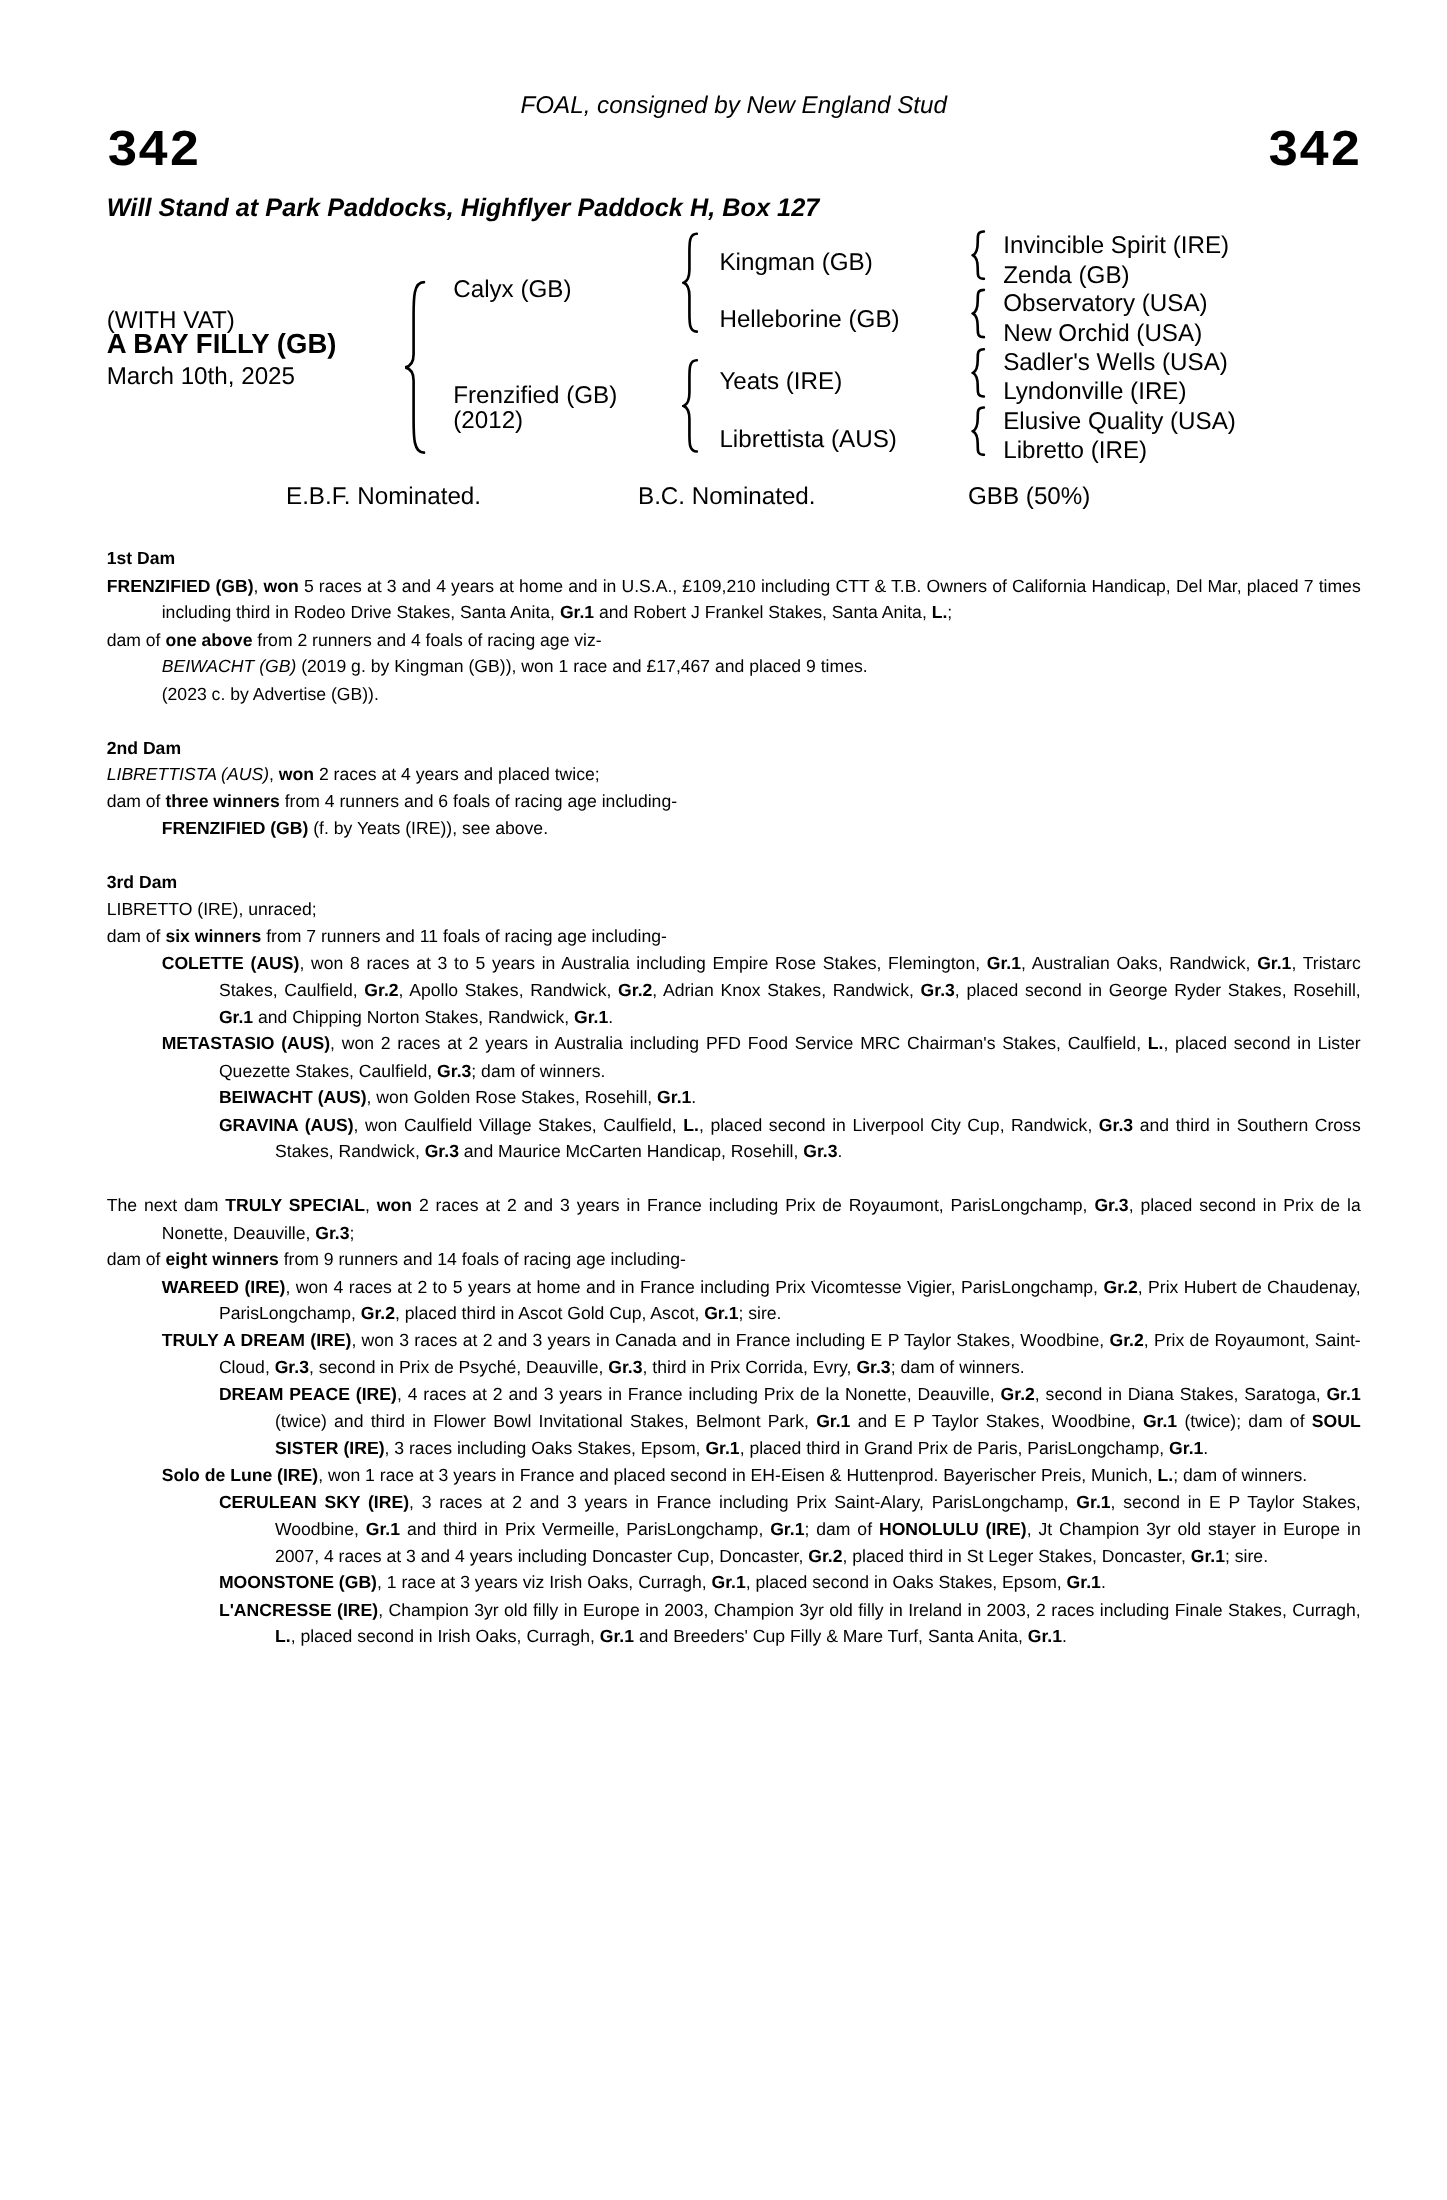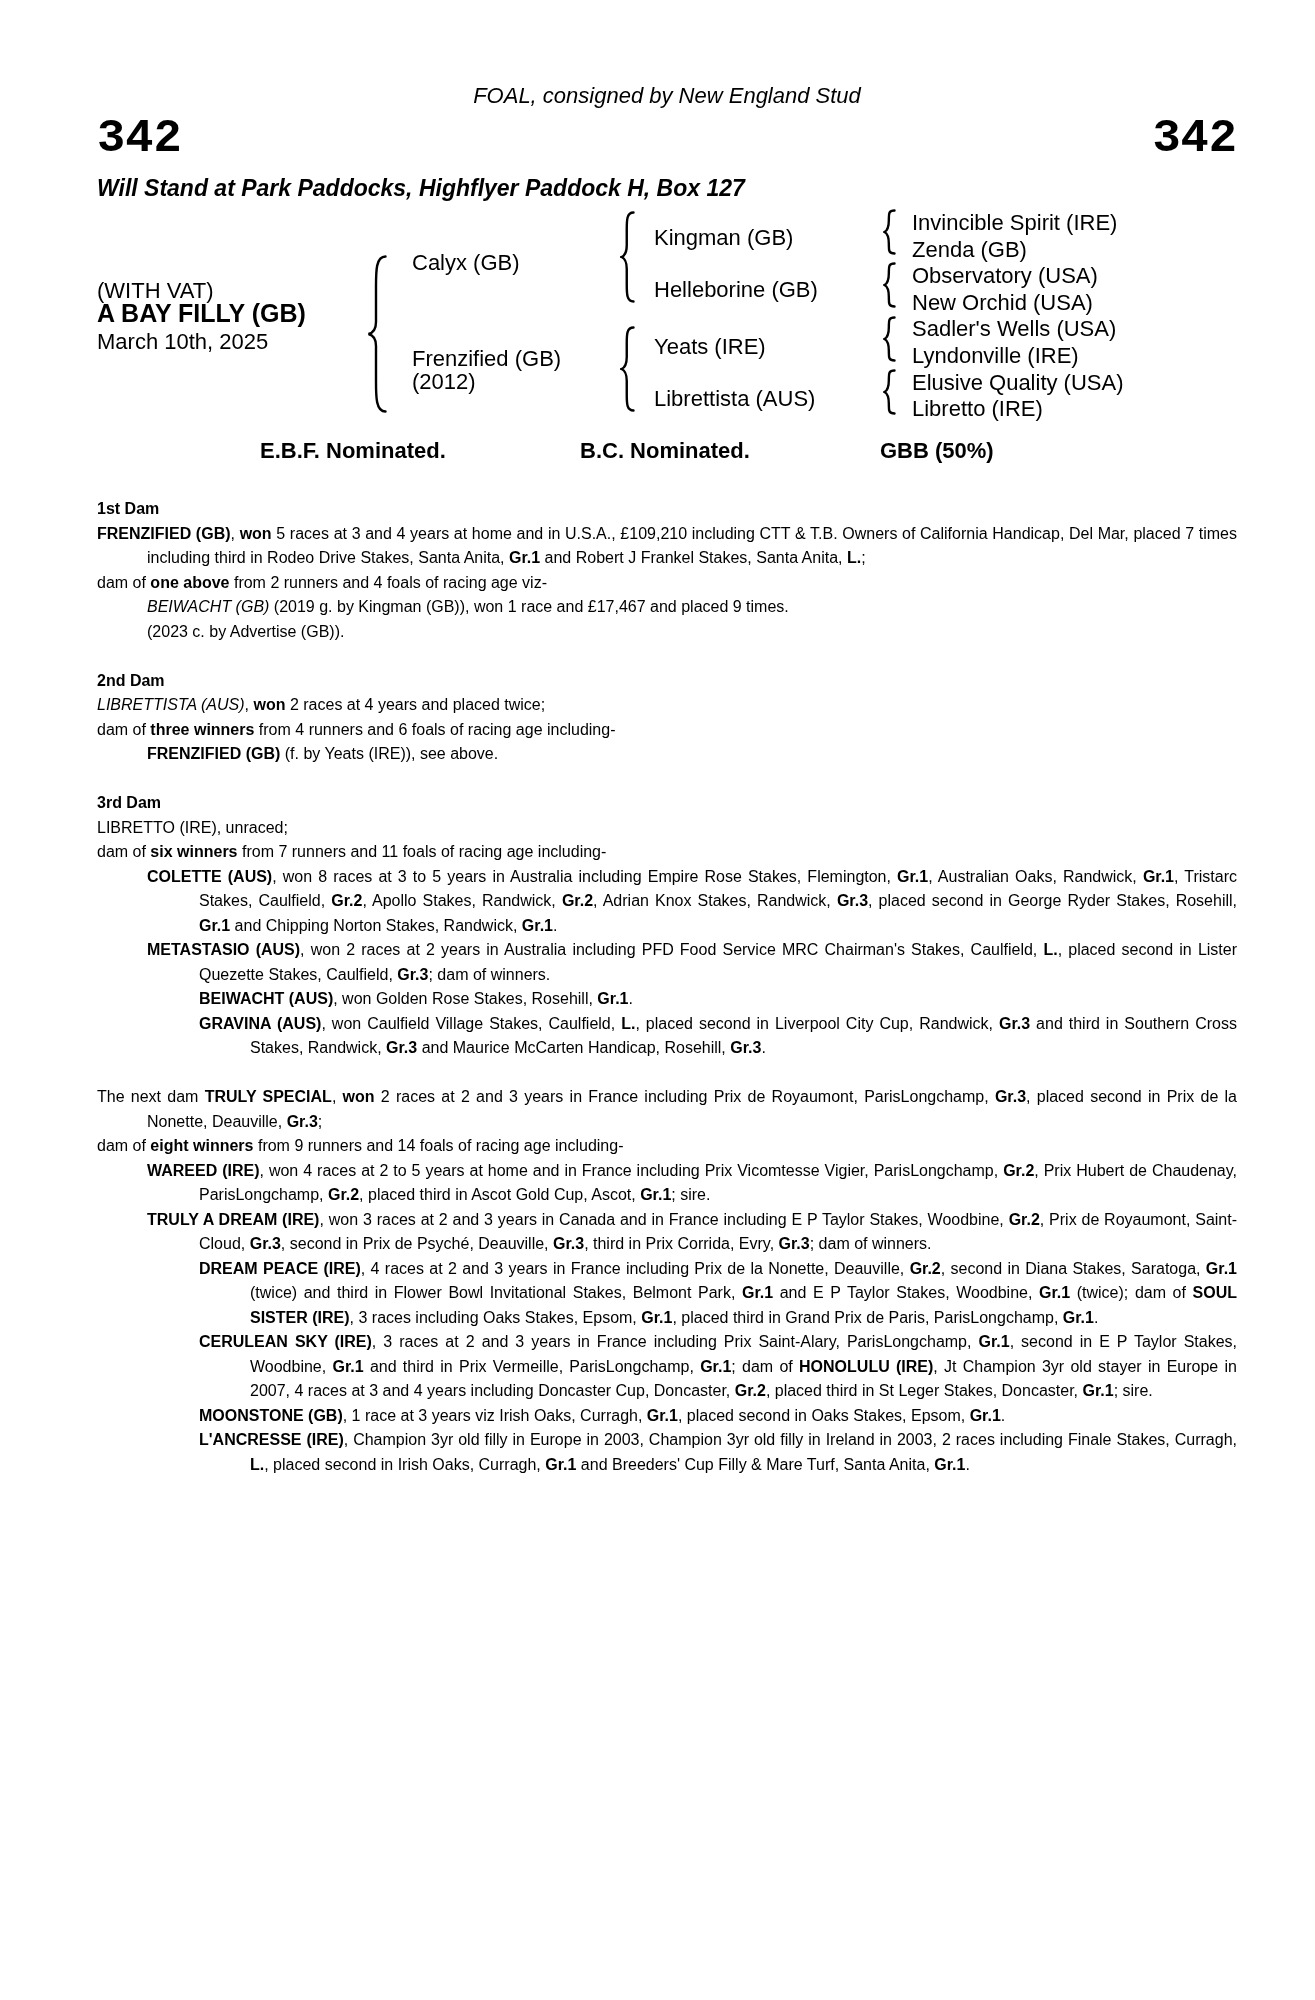--- a/index.html
+++ b/index.html
@@ -10,21 +10,21 @@
     overflow:hidden;
   }
   .page{padding:0 78px 0 97px;}
   .consignor{margin-top:83px;text-align:center;font-style:italic;font-size:22px;line-height:26px;}
   .lot-row{display:flex;justify-content:space-between;align-items:flex-start;margin-top:6px;
     font-size:47px;font-weight:bold;line-height:47px;font-family:Liberation Mono, monospace;}
   .stand{margin-top:13px;font-size:23px;font-weight:bold;line-height:26px;font-style:italic;}
   .pedigree{position:relative;height:272px;margin-top:4px;font-size:22px;}
   .ped-name{position:absolute;white-space:nowrap;line-height:25px;}
   .foal-desc{font-weight:bold;font-size:25px;}
-  .nomination{position:absolute;font-weight:bold;white-space:nowrap;text-align:center;}
+  .nomination{position:absolute;font-weight:normal;white-space:nowrap;text-align:center;}
   .brace{position:absolute;}
   .catalogue-text{margin-top:20px;font-size:16px;line-height:24.5px;}
   .section{margin-top:0;}
   .section + .section{margin-top:24.5px;}
   .dam-heading{font-weight:bold;}
   .para{margin:0;text-align:justify;}
   .seg-b{font-weight:bold;}
   .seg-i{font-style:italic;}
 </style>
 </head>
@@ -110,19 +110,20 @@
         <p class="para" style="margin-left: 102px; text-indent: -52px;"><span class="seg-b">METASTASIO (AUS)</span><span class="seg-r">, won 2 races at 2 years in Australia including PFD Food Service MRC Chairman's Stakes, Caulfield, </span><span class="seg-b">L.</span><span class="seg-r">, placed second in Lister Quezette Stakes, Caulfield, </span><span class="seg-b">Gr.3</span><span class="seg-r">; dam of winners.</span></p>
         <p class="para" style="margin-left: 153px; text-indent: -51px;"><span class="seg-b">BEIWACHT (AUS)</span><span class="seg-r">, won Golden Rose Stakes, Rosehill, </span><span class="seg-b">Gr.1</span><span class="seg-r">.</span></p>
         <p class="para" style="margin-left: 153px; text-indent: -51px;"><span class="seg-b">GRAVINA (AUS)</span><span class="seg-r">, won Caulfield Village Stakes, Caulfield, </span><span class="seg-b">L.</span><span class="seg-r">, placed second in Liverpool City Cup, Randwick, </span><span class="seg-b">Gr.3</span><span class="seg-r"> and third in Southern Cross Stakes, Randwick, </span><span class="seg-b">Gr.3</span><span class="seg-r"> and Maurice McCarten Handicap, Rosehill, </span><span class="seg-b">Gr.3</span><span class="seg-r">.</span></p>
       </div>
       <div class="section">
         <p class="para" style="margin-left: 50px; text-indent: -50px;"><span class="seg-r">The next dam </span><span class="seg-b">TRULY SPECIAL</span><span class="seg-r">, </span><span class="seg-b">won</span><span class="seg-r"> 2 races at 2 and 3 years in France including Prix de Royaumont, ParisLongchamp, </span><span class="seg-b">Gr.3</span><span class="seg-r">, placed second in Prix de la Nonette, Deauville, </span><span class="seg-b">Gr.3</span><span class="seg-r">;</span></p>
         <p class="para" style="margin-left: 50px; text-indent: -50px;"><span class="seg-r">dam of </span><span class="seg-b">eight winners</span><span class="seg-r"> from 9 runners and 14 foals of racing age including-</span></p>
         <p class="para" style="margin-left: 102px; text-indent: -52px;"><span class="seg-b">WAREED (IRE)</span><span class="seg-r">, won 4 races at 2 to 5 years at home and in France including Prix Vicomtesse Vigier, ParisLongchamp, </span><span class="seg-b">Gr.2</span><span class="seg-r">, Prix Hubert de Chaudenay, ParisLongchamp, </span><span class="seg-b">Gr.2</span><span class="seg-r">, placed third in Ascot Gold Cup, Ascot, </span><span class="seg-b">Gr.1</span><span class="seg-r">; sire.</span></p>
         <p class="para" style="margin-left: 102px; text-indent: -52px;"><span class="seg-b">TRULY A DREAM (IRE)</span><span class="seg-r">, won 3 races at 2 and 3 years in Canada and in France including E P Taylor Stakes, Woodbine, </span><span class="seg-b">Gr.2</span><span class="seg-r">, Prix de Royaumont, Saint-Cloud, </span><span class="seg-b">Gr.3</span><span class="seg-r">, second in Prix de Psyché, Deauville, </span><span class="seg-b">Gr.3</span><span class="seg-r">, third in Prix Corrida, Evry, </span><span class="seg-b">Gr.3</span><span class="seg-r">; dam of winners.</span></p>
         <p class="para" style="margin-left: 153px; text-indent: -51px;"><span class="seg-b">DREAM PEACE (IRE)</span><span class="seg-r">, 4 races at 2 and 3 years in France including Prix de la Nonette, Deauville, </span><span class="seg-b">Gr.2</span><span class="seg-r">, second in Diana Stakes, Saratoga, </span><span class="seg-b">Gr.1</span><span class="seg-r"> (twice) and third in Flower Bowl Invitational Stakes, Belmont Park, </span><span class="seg-b">Gr.1</span><span class="seg-r"> and E P Taylor Stakes, Woodbine, </span><span class="seg-b">Gr.1</span><span class="seg-r"> (twice); dam of </span><span class="seg-b">SOUL SISTER (IRE)</span><span class="seg-r">, 3 races including Oaks Stakes, Epsom, </span><span class="seg-b">Gr.1</span><span class="seg-r">, placed third in Grand Prix de Paris, ParisLongchamp, </span><span class="seg-b">Gr.1</span><span class="seg-r">.</span></p>
+        <p class="para" style="margin-left: 102px; text-indent: -52px;"><span class="seg-b">Solo de Lune (IRE)</span><span class="seg-r">, won 1 race at 3 years in France and placed second in EH-Eisen &amp; Huttenprod. Bayerischer Preis, Munich, </span><span class="seg-b">L.</span><span class="seg-r">; dam of winners.</span></p>
         <p class="para" style="margin-left: 153px; text-indent: -51px;"><span class="seg-b">CERULEAN SKY (IRE)</span><span class="seg-r">, 3 races at 2 and 3 years in France including Prix Saint-Alary, ParisLongchamp, </span><span class="seg-b">Gr.1</span><span class="seg-r">, second in E P Taylor Stakes, Woodbine, </span><span class="seg-b">Gr.1</span><span class="seg-r"> and third in Prix Vermeille, ParisLongchamp, </span><span class="seg-b">Gr.1</span><span class="seg-r">; dam of </span><span class="seg-b">HONOLULU (IRE)</span><span class="seg-r">, Jt Champion 3yr old stayer in Europe in 2007, 4 races at 3 and 4 years including Doncaster Cup, Doncaster, </span><span class="seg-b">Gr.2</span><span class="seg-r">, placed third in St Leger Stakes, Doncaster, </span><span class="seg-b">Gr.1</span><span class="seg-r">; sire.</span></p>
         <p class="para" style="margin-left: 153px; text-indent: -51px;"><span class="seg-b">MOONSTONE (GB)</span><span class="seg-r">, 1 race at 3 years viz Irish Oaks, Curragh, </span><span class="seg-b">Gr.1</span><span class="seg-r">, placed second in Oaks Stakes, Epsom, </span><span class="seg-b">Gr.1</span><span class="seg-r">.</span></p>
         <p class="para" style="margin-left: 153px; text-indent: -51px;"><span class="seg-b">L'ANCRESSE (IRE)</span><span class="seg-r">, Champion 3yr old filly in Europe in 2003, Champion 3yr old filly in Ireland in 2003, 2 races including Finale Stakes, Curragh, </span><span class="seg-b">L.</span><span class="seg-r">, placed second in Irish Oaks, Curragh, </span><span class="seg-b">Gr.1</span><span class="seg-r"> and Breeders' Cup Filly &amp; Mare Turf, Santa Anita, </span><span class="seg-b">Gr.1</span><span class="seg-r">.</span></p>
       </div>
     </div>
 
 </div>
 
 </body></html>

